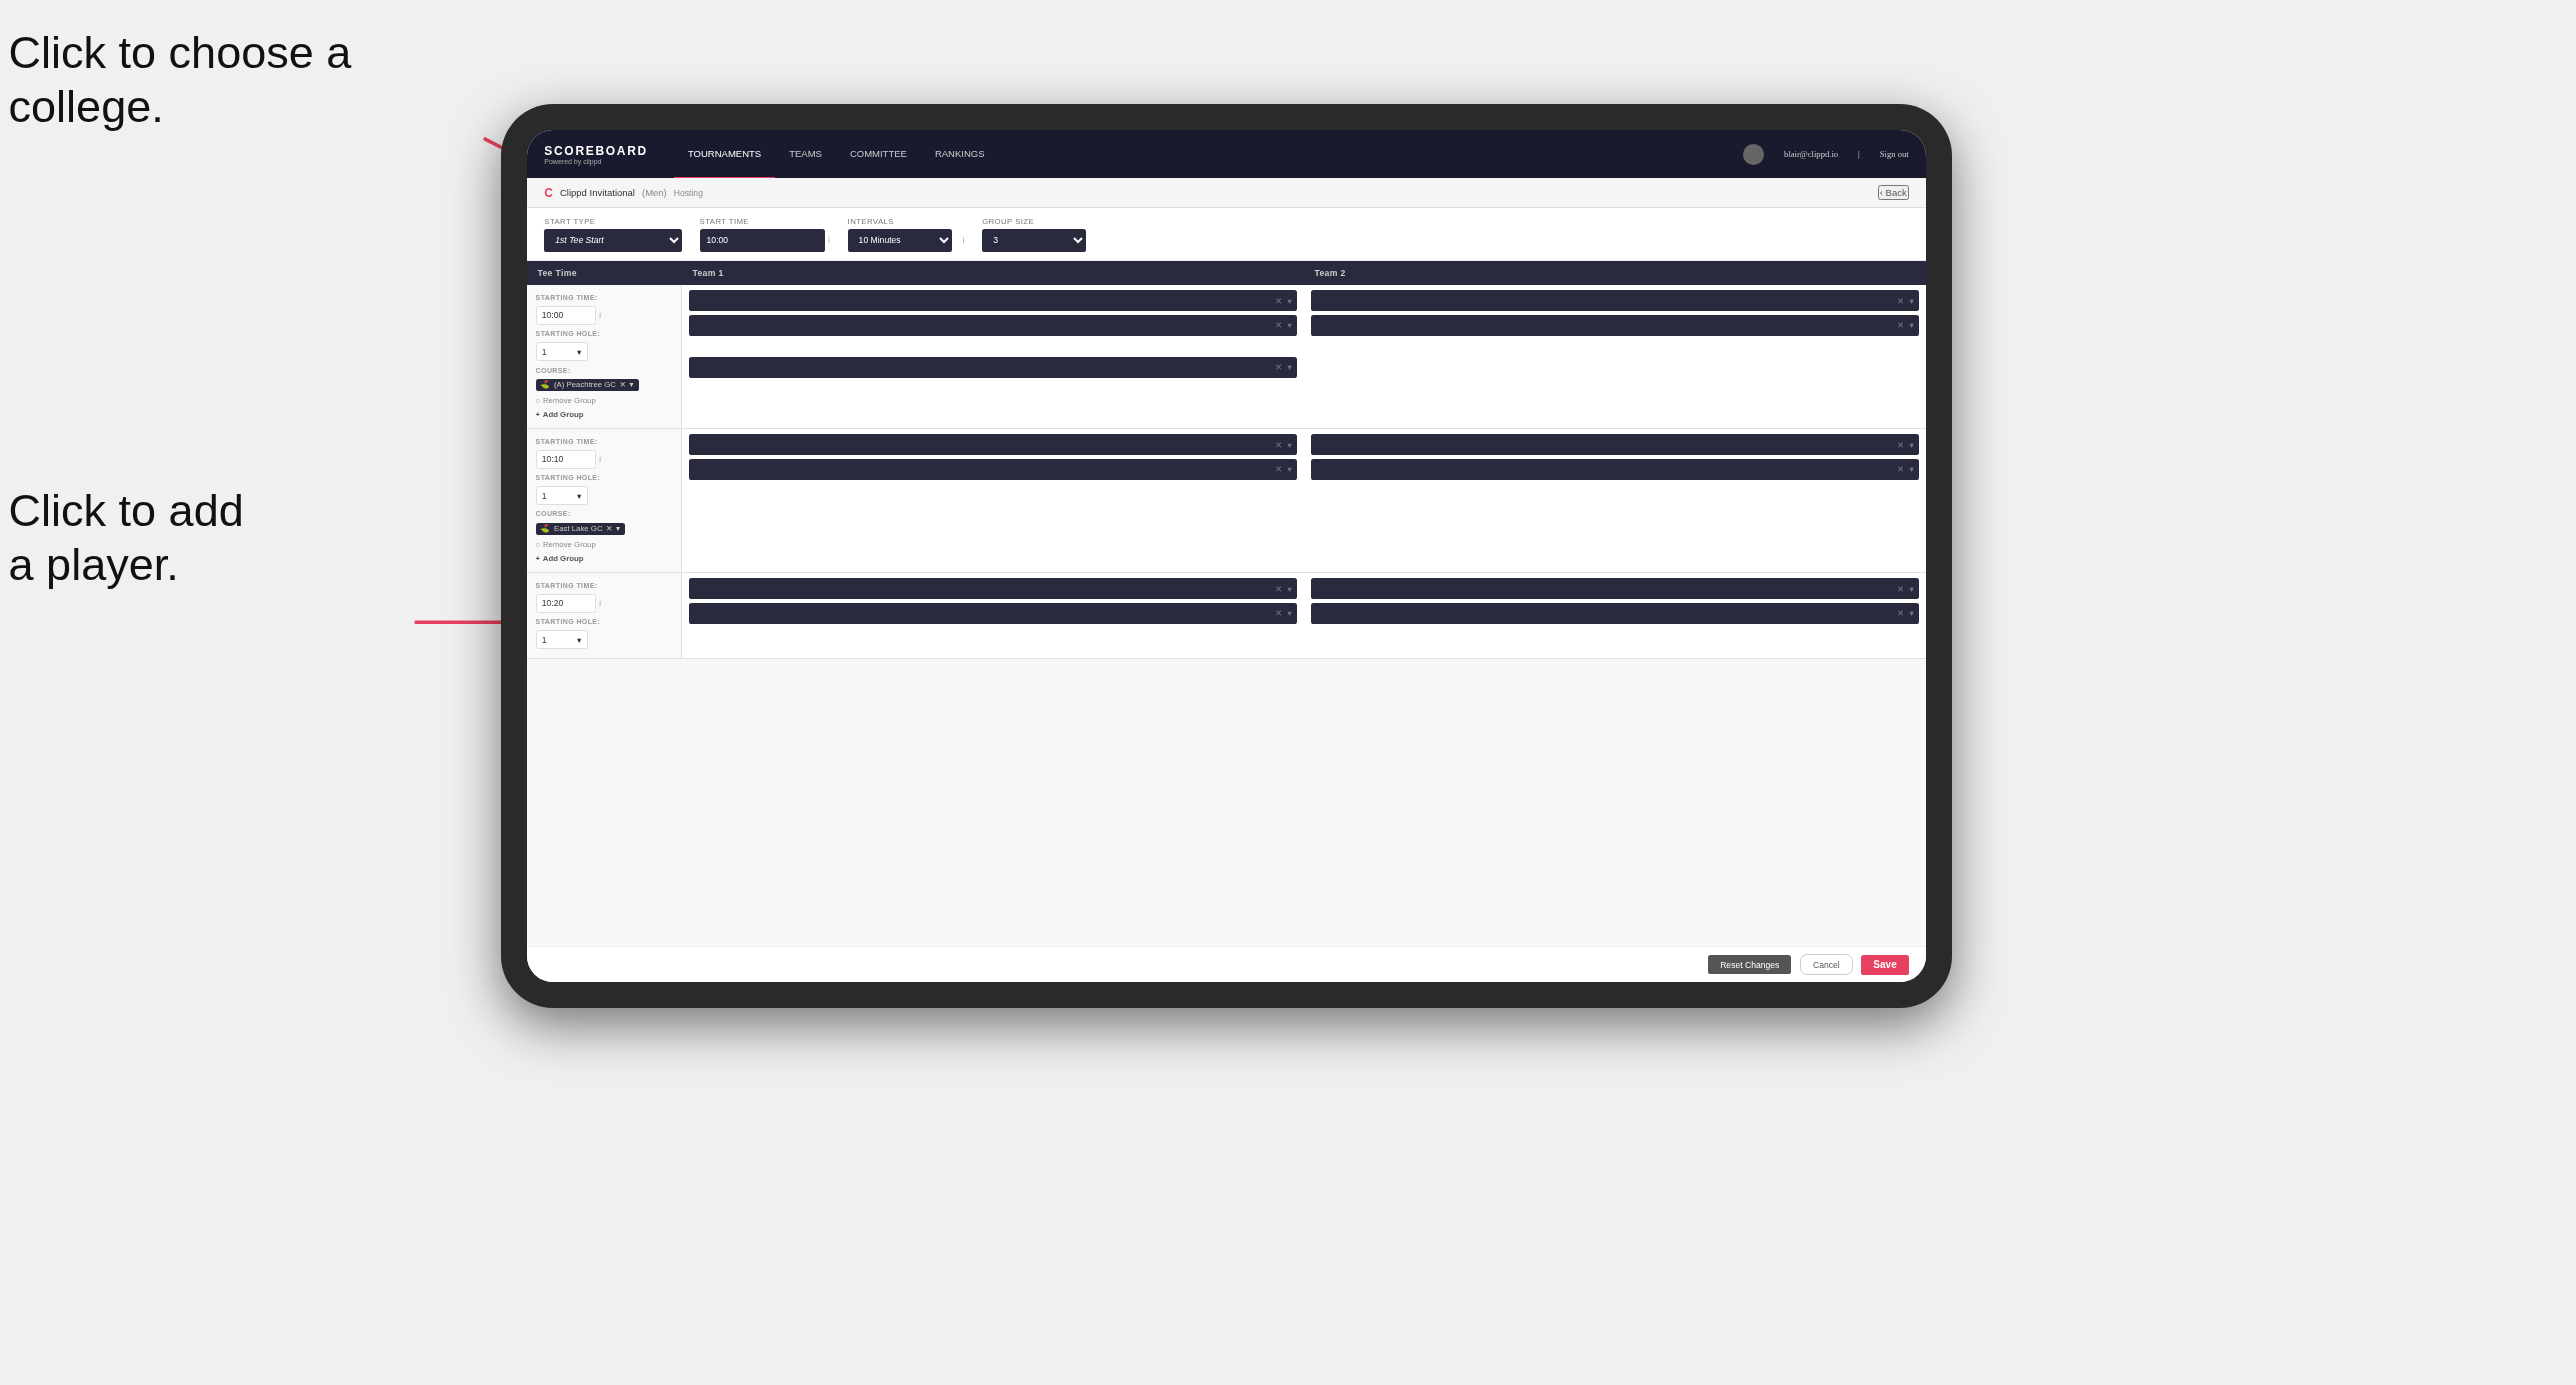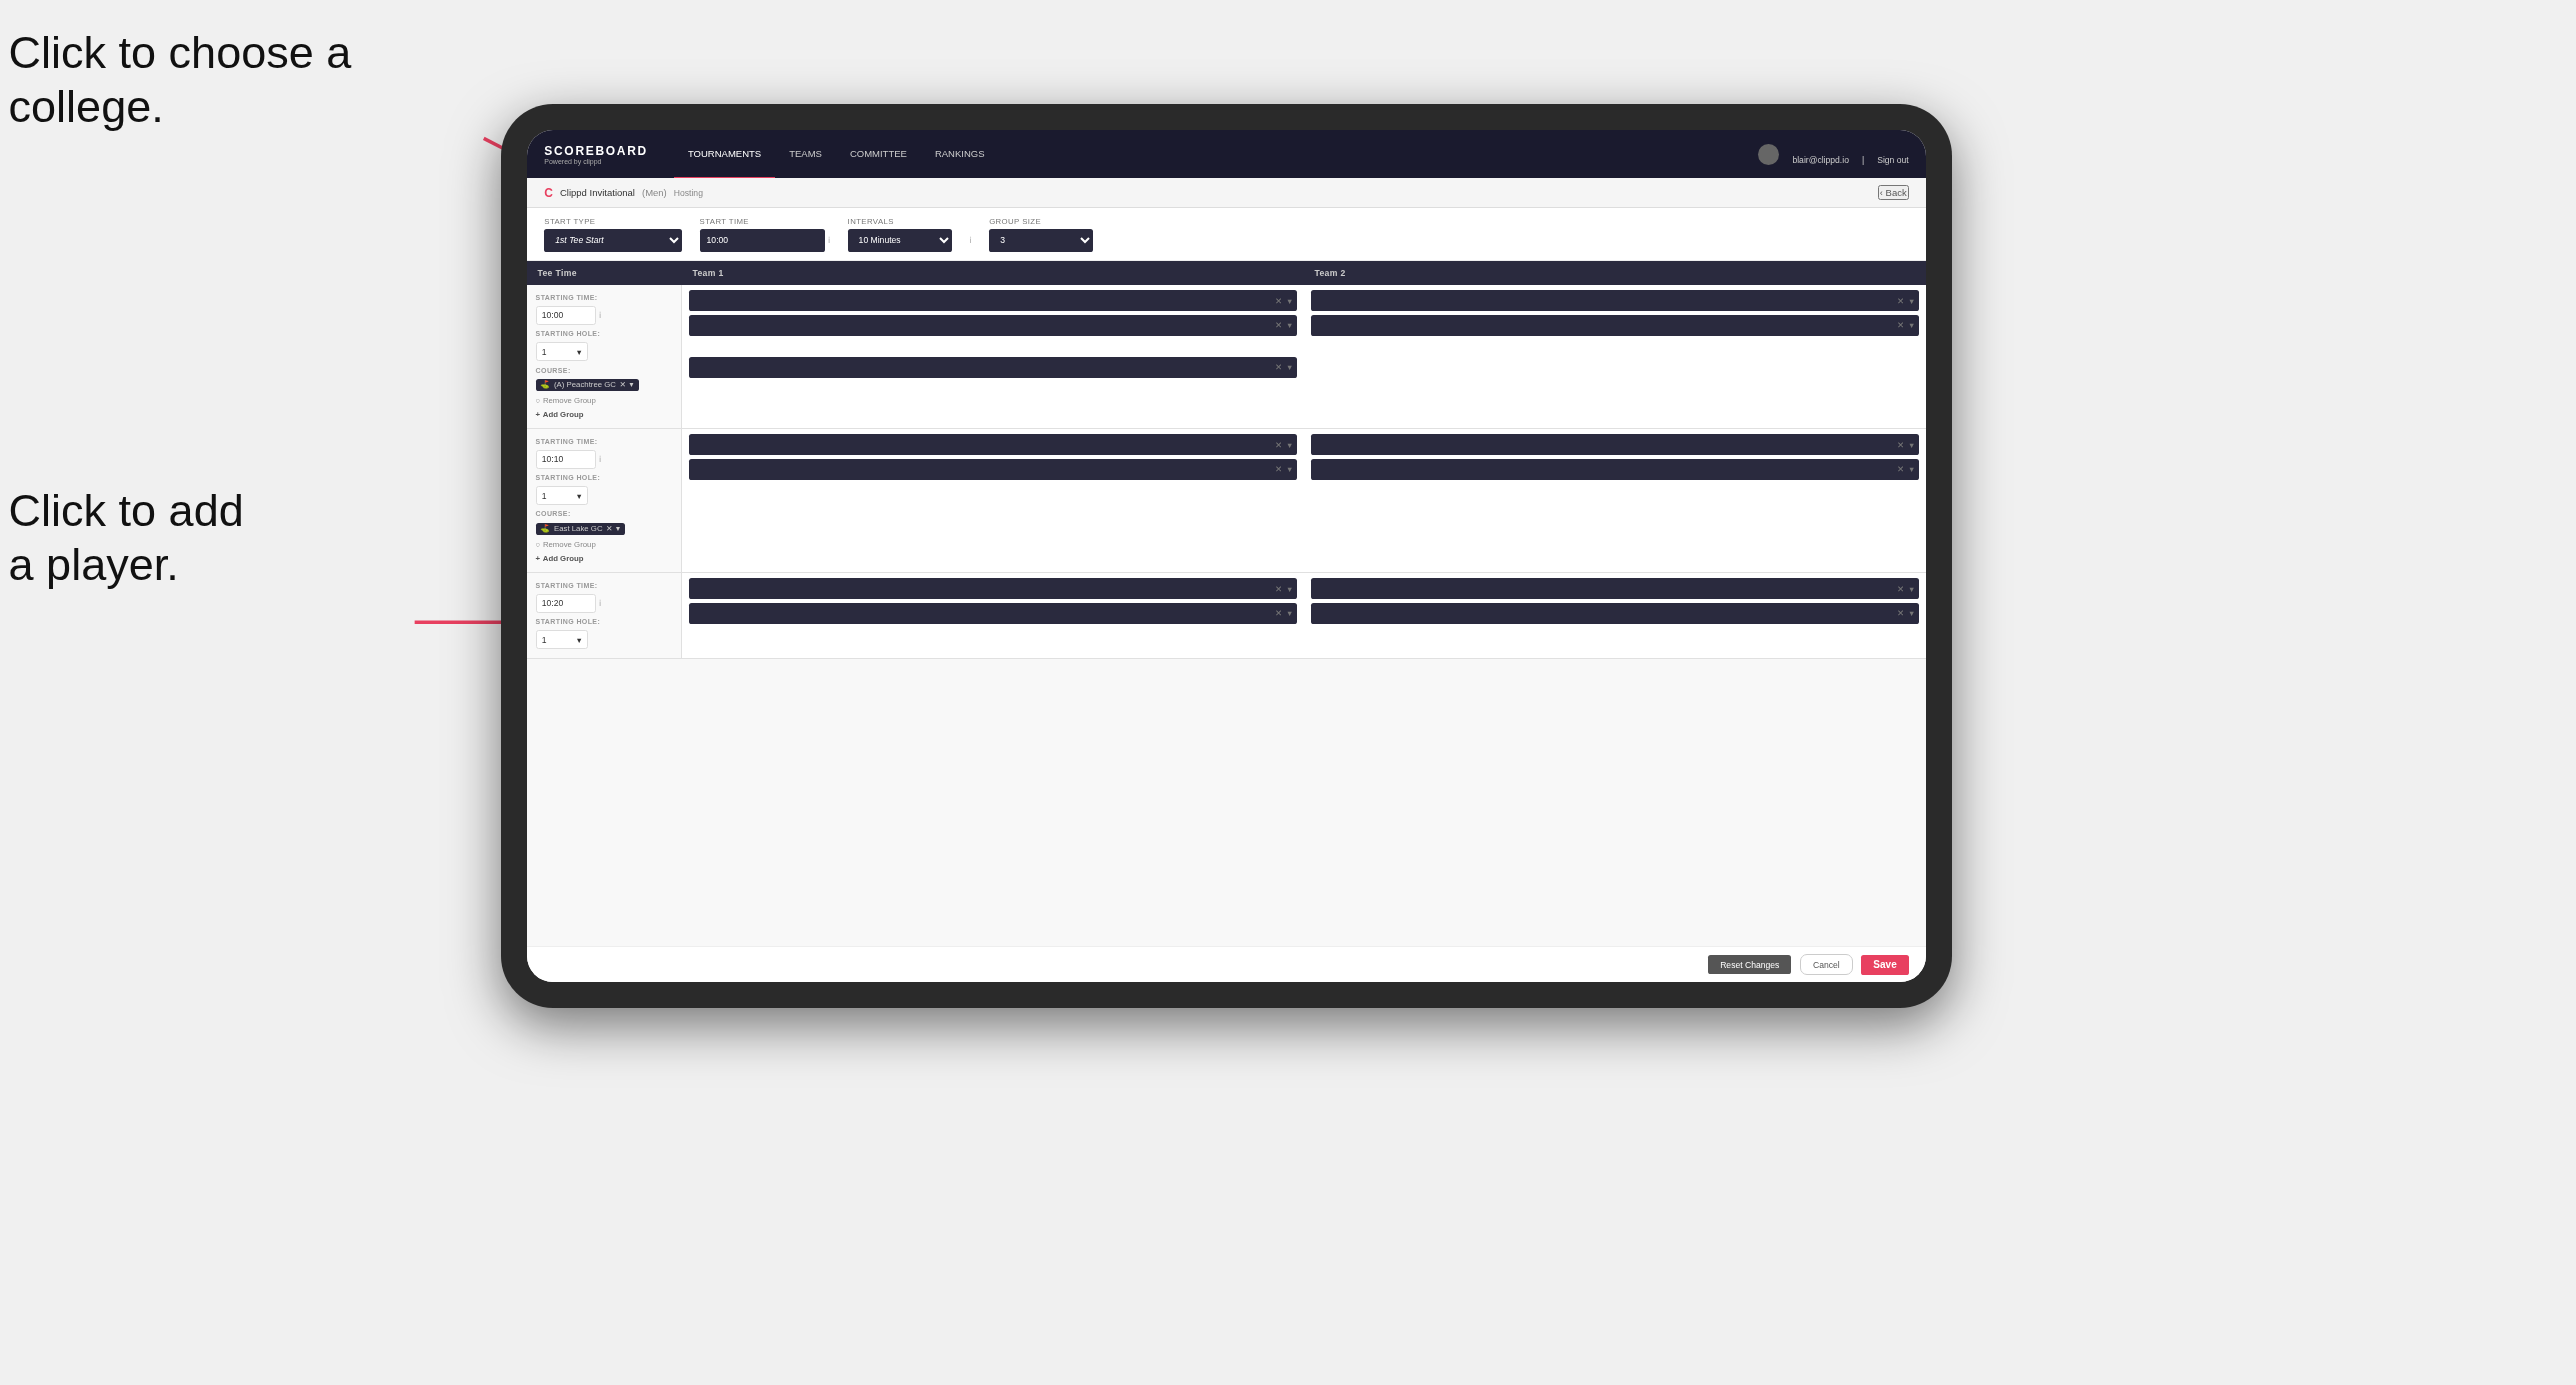--- a/index.html
+++ b/index.html
@@ -102,24 +102,25 @@
       border-bottom: 1.7px solid transparent;
     }
 
     .nav-link.active {
       color: #fff;
       border-bottom: 1.7px solid #e84060;
     }
 
     .nav-right {
       display: flex;
-      align-items: flex-end;
-      gap: 13px;
+      align-items: center;
+      gap: 20px;
       color: #ccc;
       font-size: 8.6px;
+      font-family: Liberation Serif, serif;
     }
 
     .user-avatar {
       width: 21px;
       height: 21px;
       border-radius: 50%;
       background: #666;
     }
 
     
@@ -451,21 +452,21 @@
       </div>
       <div class="form-group">
         <label class="form-label">Start Time</label>
         <div style="display:flex;align-items:center;gap:3.5px;">
           <input class="form-input" type="text" value="10:00" style="">
           <span class="info-icon">ℹ</span>
         </div>
       </div>
       <div class="form-group">
         <label class="form-label">Intervals</label>
-        <div style="display:flex;align-items:center;gap:18px;">
+        <div style="display:flex;align-items:center;gap:11px;">
           <select class="form-select">
             <option>10 Minutes</option>
           </select>
           <span class="info-icon">ℹ</span>
         </div>
       </div>
       <div class="form-group">
         <label class="form-label">Group Size</label>
         <select class="form-select">
           <option>3</option>

